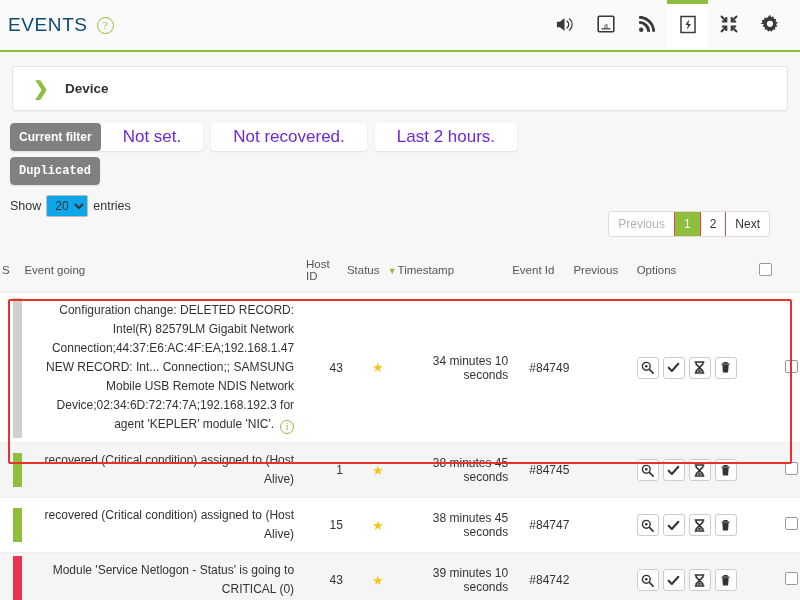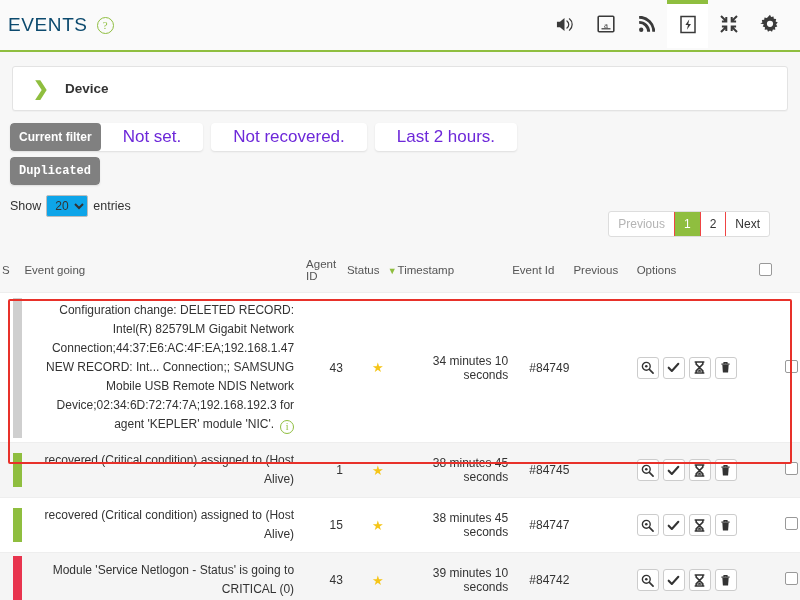--- a/index.html
+++ b/index.html
@@ -271,21 +271,21 @@
         <col class="col-time">
           <col class="col-eid">
           <col class="col-comm">
           <col class="col-opts">
           <col class="col-chk">
       </colgroup>
       <thead>
         <tr>
           <th>S</th>
           <th>Event going</th>
-          <th>Agent ID</th>
+          <th>Host ID</th>
           <th>Status</th>
           <th>
             <span class="th-sortmark">▼</span><span>Timestamp</span>
           </th>
           <th>Event Id</th>
           <th>Previous</th>
           <th>Options</th>
           <th>
             <span class="th-chk"></span>
           </th>

